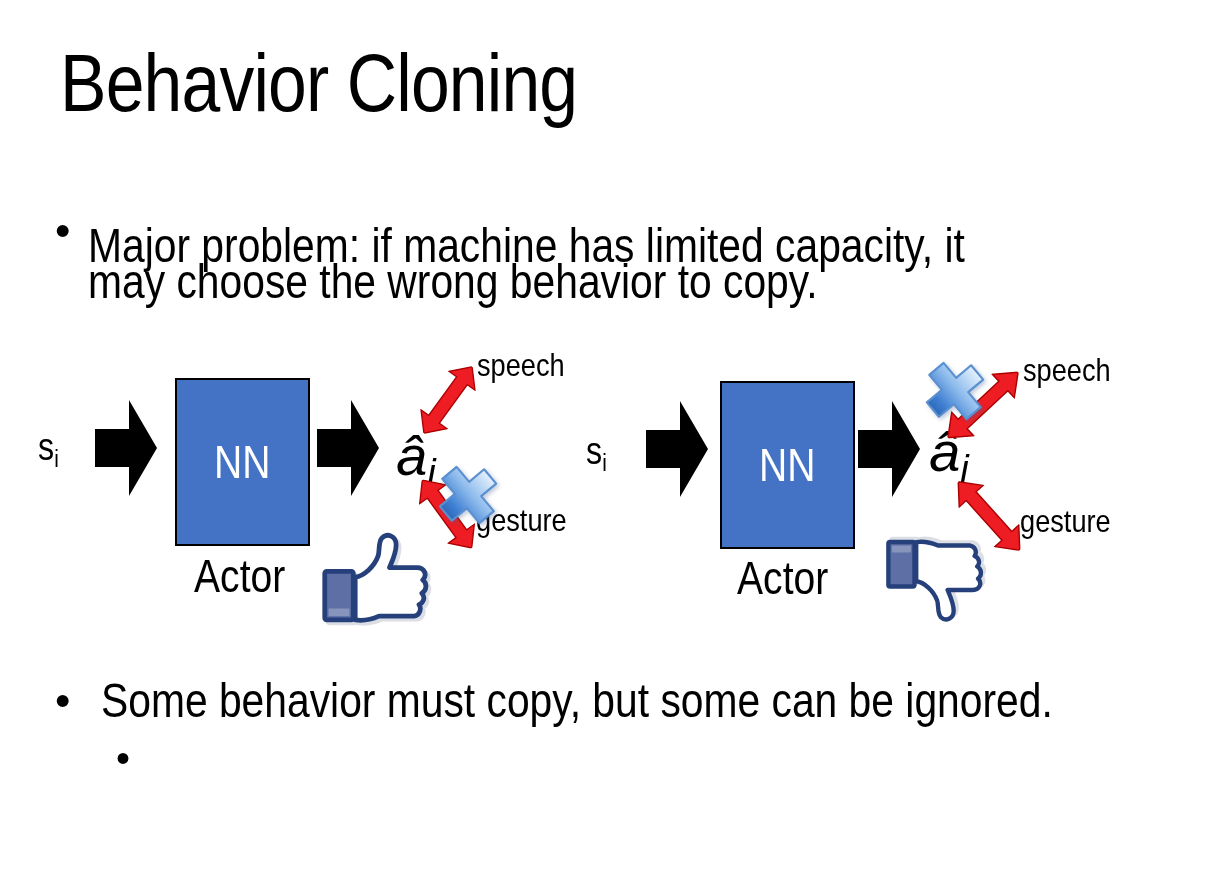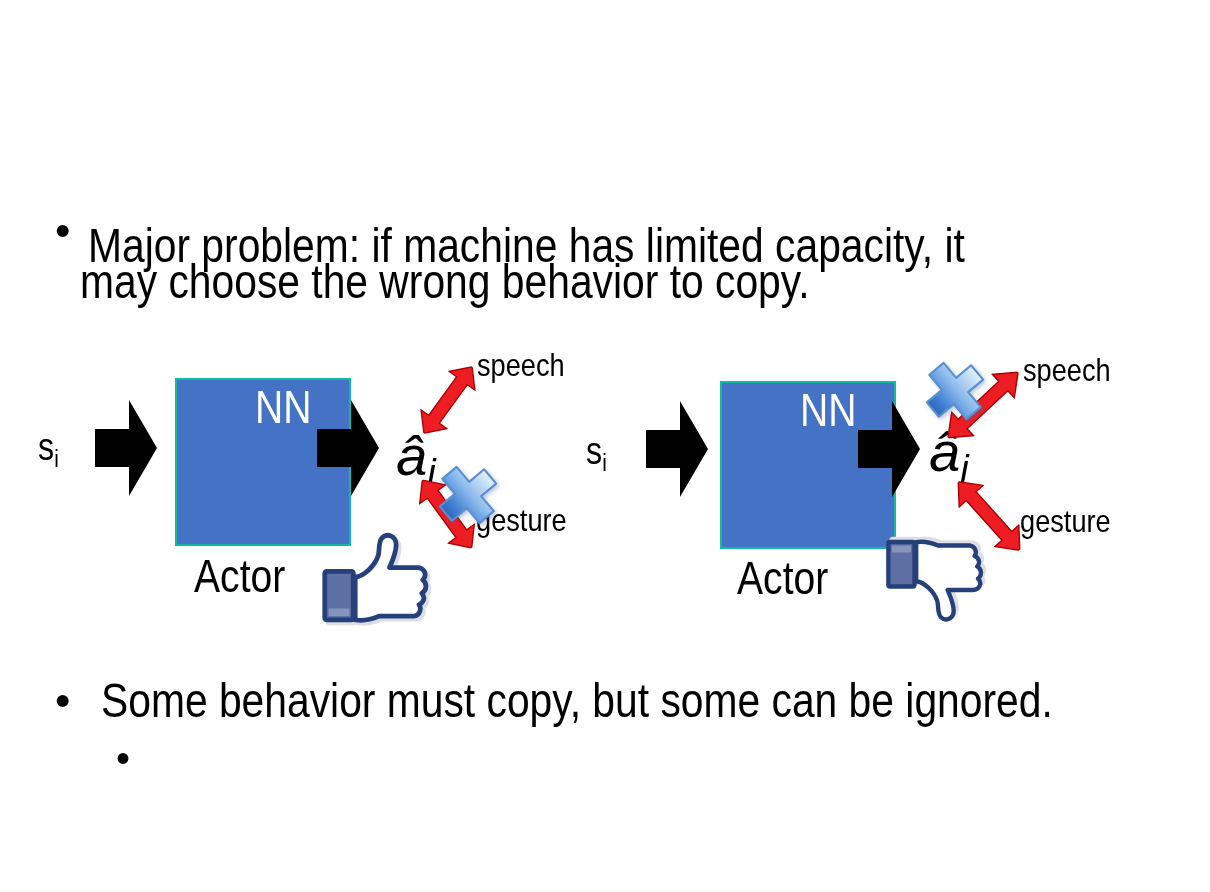--- a/index.html
+++ b/index.html
@@ -6,46 +6,47 @@
   .slide{position:relative;width:1210px;height:892px;background:#ffffff;overflow:hidden;
          font-family:"Liberation Sans",sans-serif;color:#000;}
   .abs{position:absolute;}
   
   .cx{display:inline-block;transform:scaleX(.85);transform-origin:0 0;white-space:nowrap;}
   .cxc{display:inline-block;transform:scaleX(.85);transform-origin:50% 50%;white-space:nowrap;}
 
   .title{left:60px;top:36px;font-size:82px;letter-spacing:-1px;}
   .dot1{left:55px;top:206px;font-size:44px;}
   .b1l1{left:88px;top:218px;font-size:48px;}
-  .b1l2{left:80px;top:254px;font-size:48px;}
+  .b1l2{left:88px;top:254px;font-size:48px;}
   .dot2{left:55px;top:676px;font-size:44px;}
   .b2{left:101px;top:673px;font-size:48px;}
   .dot3{left:116px;top:736px;font-size:40px;}
   .b3{left:147px;top:733px;font-size:46px;}
 
   .state{font-size:38px;}
   .state sub{font-size:.64em;vertical-align:-0.28em;}
-  .nnbox{width:131px;height:164px;background:#4472C4;border:2px solid #14b8a6;
-         display:flex;justify-content:center;padding-left:41px;}
+  .nnbox{width:131px;height:164px;background:#4472C4;border:2px solid #000000;
+         display:flex;align-items:center;justify-content:center;}
   .nnbox .t{color:#fff;font-size:46px;}
   .caption{font-size:46px;}
   .ahat{font-family:Liberation Sans, sans-serif;font-style:italic;font-size:56px;}
   .ahat sub{font-size:.68em;vertical-align:-0.3em;}
   .lbl{font-size:32px;}
 
   .rarrow{position:absolute;}
   .cross{position:absolute;filter:drop-shadow(2px 2px 2px rgba(70,100,150,.35));}
   .thumb{position:absolute;filter:drop-shadow(3px 3px 0 #dcdee6);}
   .flip{transform:scaleY(-1);}
 </style>
 </head>
 <body>
 
 <div class="slide">
 
+  <div class="abs title"><span class="cx">Behavior Cloning</span></div>
 
   <div class="abs dot1">•</div>
   <div class="abs b1l1"><span class="cx">Major problem: if machine has limited capacity, it</span></div>
   <div class="abs b1l2"><span class="cx">may choose the wrong behavior to copy.</span></div>
 
   <div class="abs state" style="left:38px;top:426px;"><span class="cx"><span>s</span><sub>i</sub></span></div>
 
   <svg class="abs" style="left:95px;top:400px;" width="62" height="96" viewBox="0 0 62 96">
     <polygon points="0,29 34,29 34,0 62,48 34,96 34,67 0,67" fill="#000000"></polygon>
   </svg>

